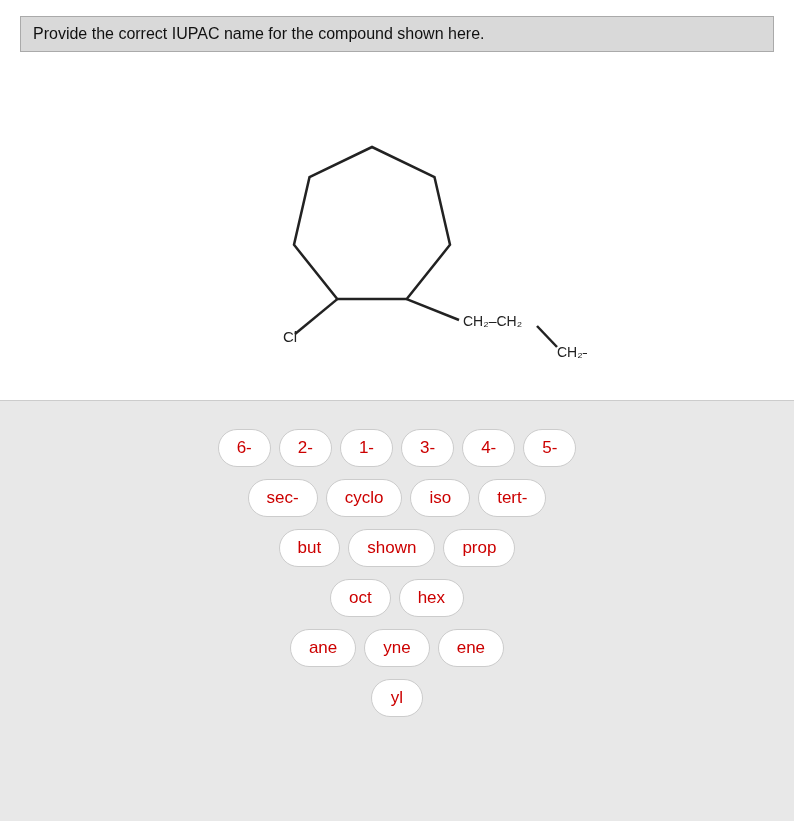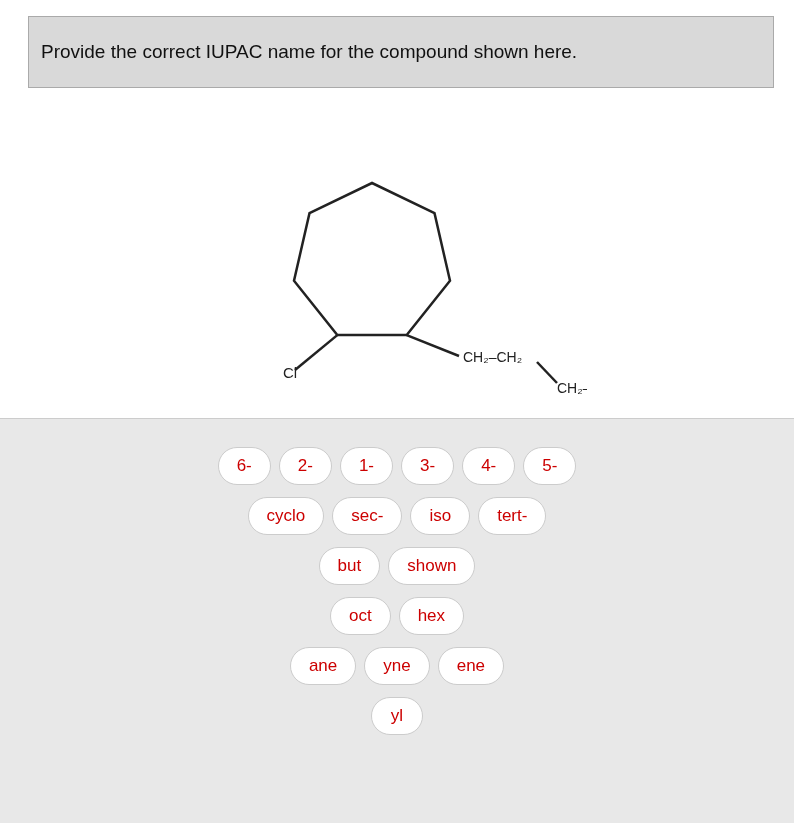--- a/index.html
+++ b/index.html
@@ -12,25 +12,24 @@
 
     .top-section {
       background: #fff;
       padding: 16px 20px 0 20px;
       min-height: 400px;
     }
 
     .question-banner {
       background: #d9d9d9;
       border: 1px solid #aaa;
-      padding: 24px 12px;
-      font-size: 19px;
+      padding: 8px 12px;
+      font-size: 16px;
       color: #111;
       margin-bottom: 20px;
-      margin-left: 8px;
     }
 
     .molecule-area {
       display: flex;
       justify-content: center;
       align-items: center;
       padding: 10px 0 20px 0;
       position: relative;
       min-height: 300px;
     }
@@ -116,30 +115,31 @@
     <div class="button-row">
       <button class="pill-btn">6-</button>
       <button class="pill-btn">2-</button>
       <button class="pill-btn">1-</button>
       <button class="pill-btn">3-</button>
       <button class="pill-btn">4-</button>
       <button class="pill-btn">5-</button>
     </div>
 
     <div class="button-row">
+      <button class="pill-btn">sec-</button>
       <button class="pill-btn">cyclo</button>
-      <button class="pill-btn">sec-</button>
       <button class="pill-btn">iso</button>
       <button class="pill-btn">tert-</button>
     </div>
 
 
     <div class="button-row">
       <button class="pill-btn">but</button>
       <button class="pill-btn">shown</button>
+      <button class="pill-btn">prop</button>
     </div>
 
     <div class="button-row">
       <button class="pill-btn">oct</button>
       <button class="pill-btn">hex</button>
     </div>
 
     <div class="button-row">
       <button class="pill-btn">ane</button>
       <button class="pill-btn">yne</button>

